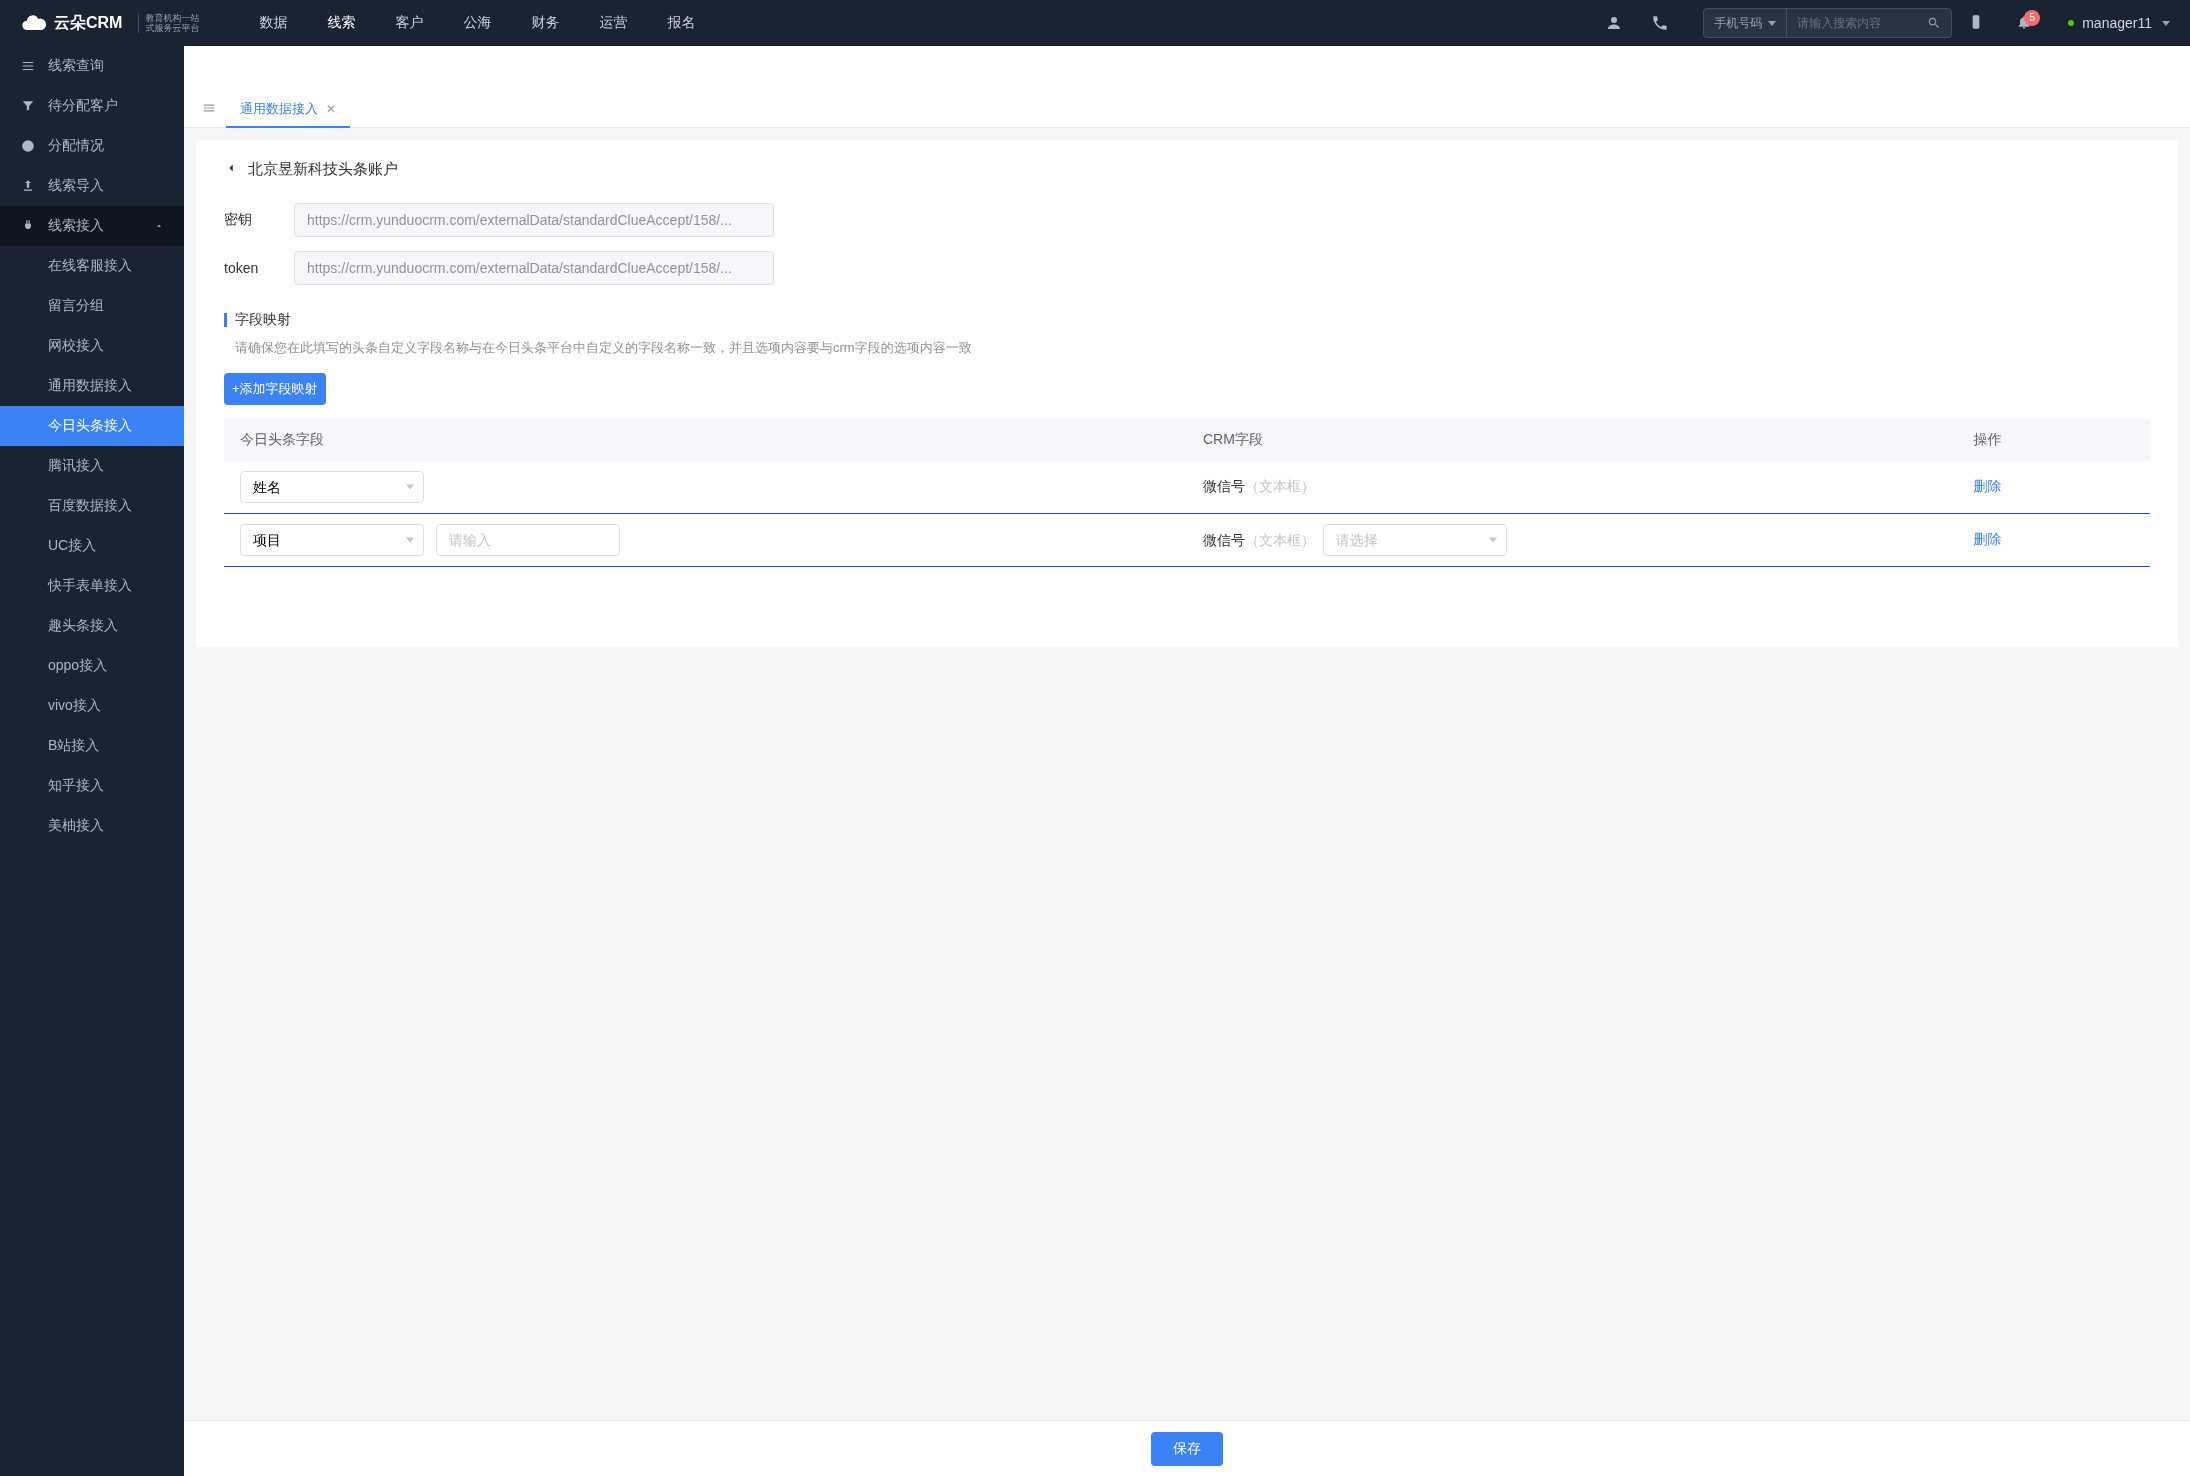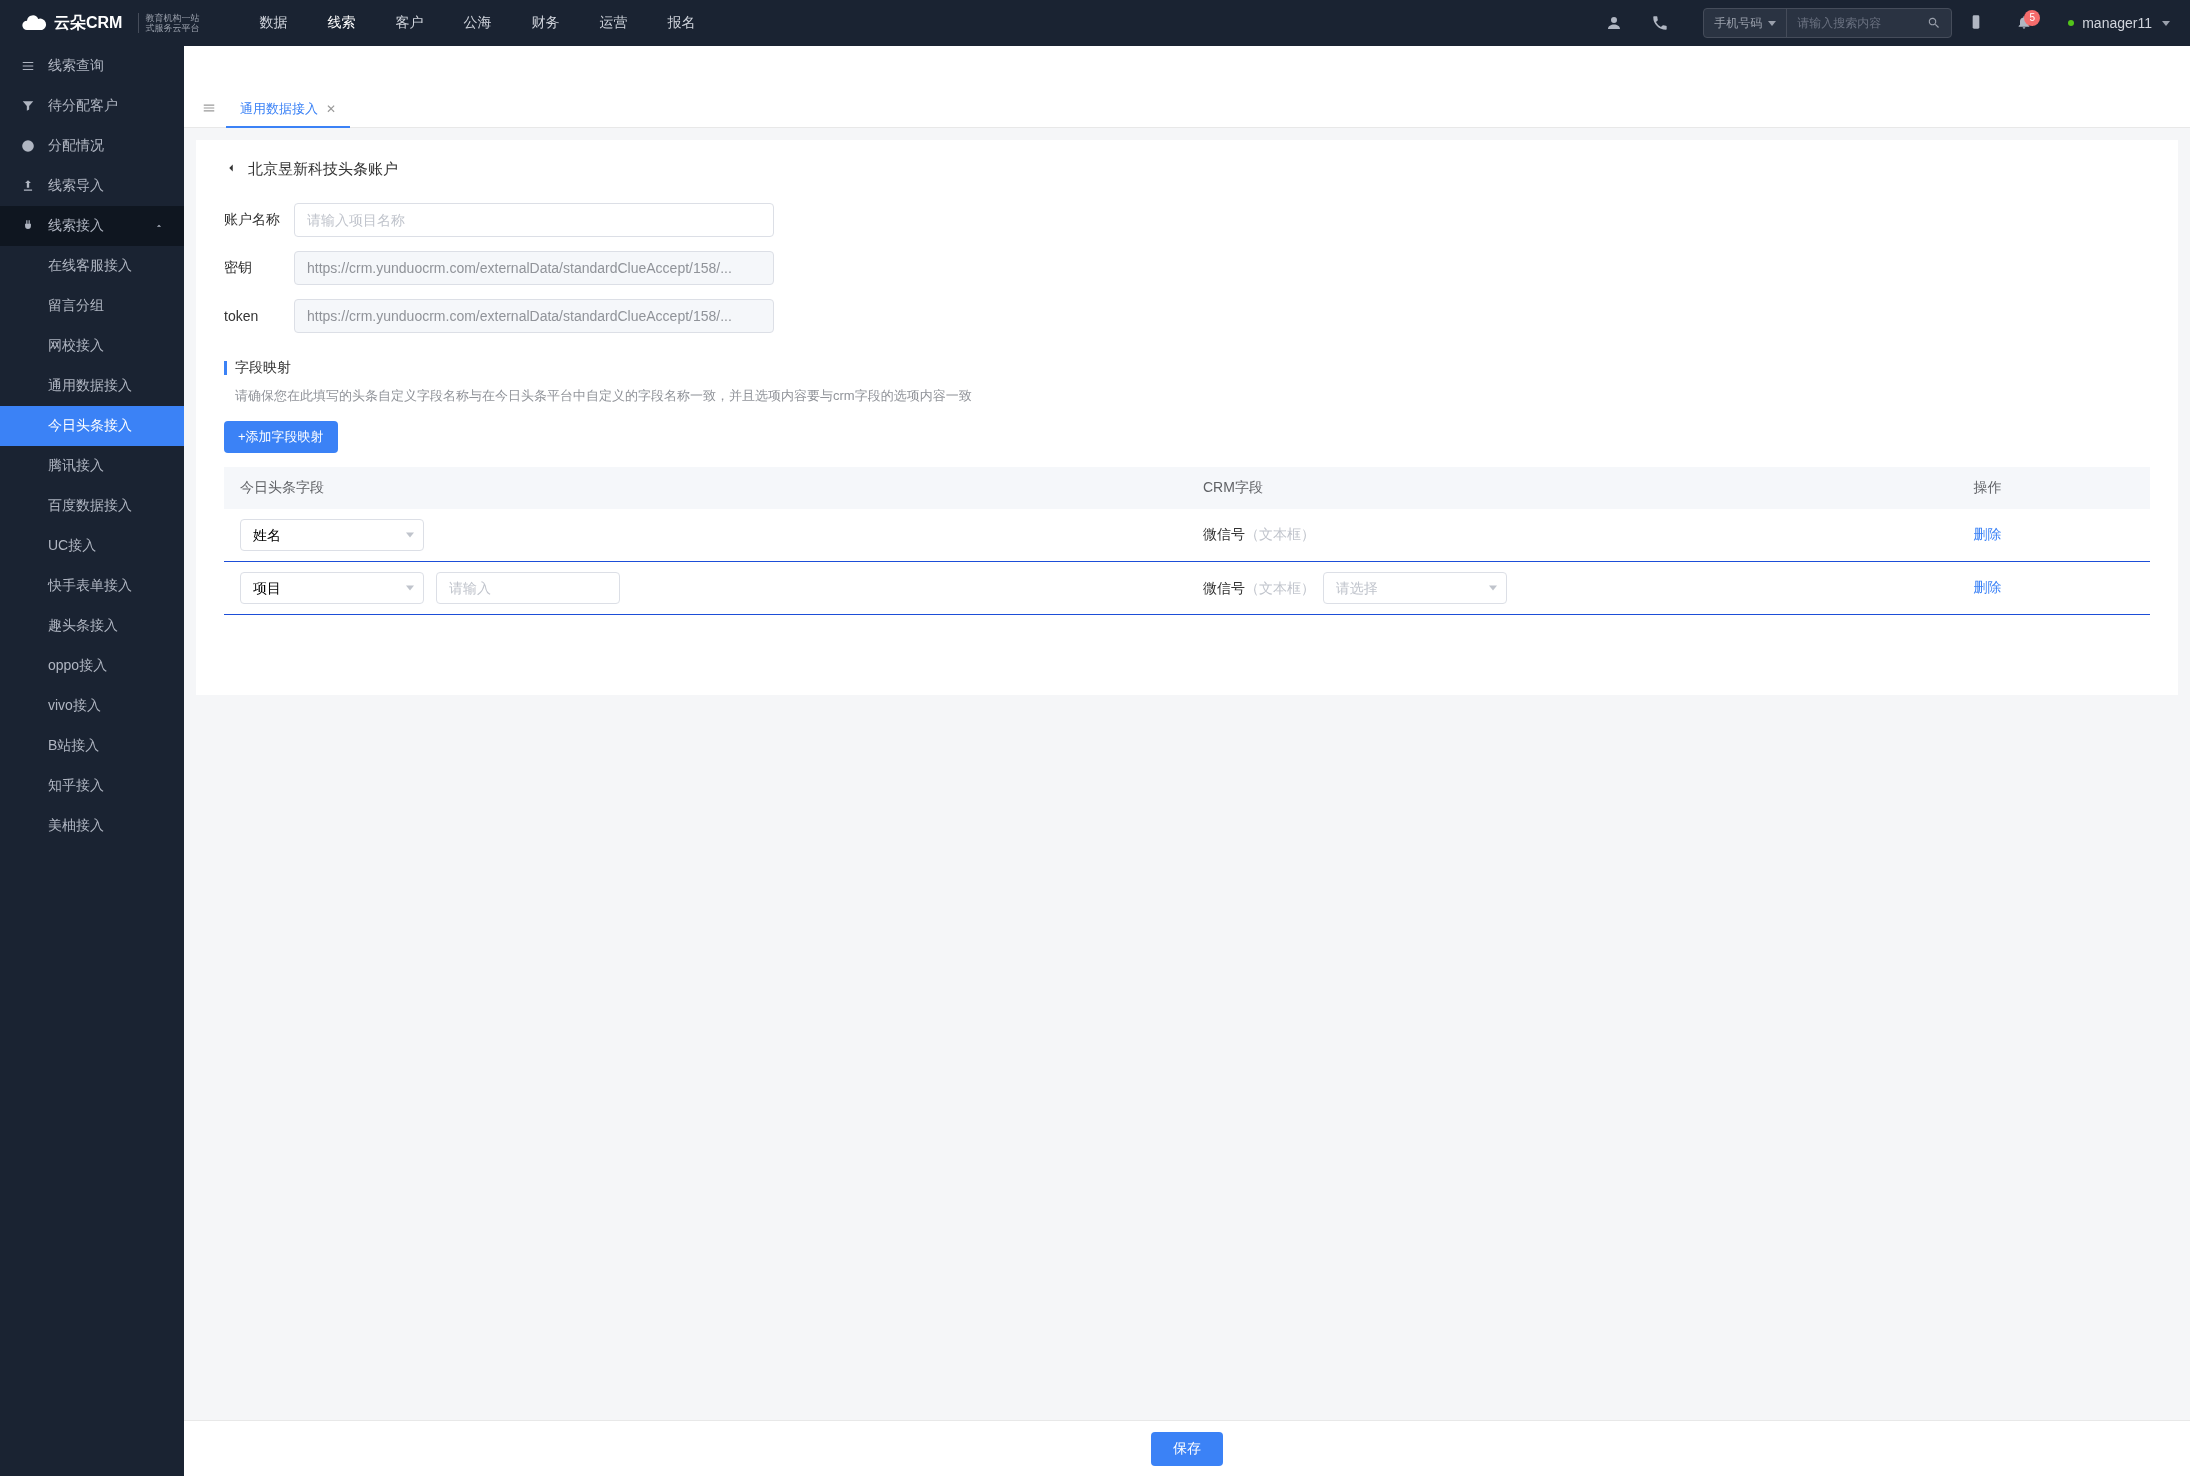--- a/index.html
+++ b/index.html
@@ -55,21 +55,21 @@
 .form-label { width: 70px; text-align: left; color: #333; font-size: 14px; }
 .form-input { flex: 0 0 480px; height: 34px; border: 1px solid #dcdfe6; border-radius: 4px; padding: 0 12px; font-size: 14px; outline: none; background: #fff; }
 .form-input::placeholder { color: #c0c4cc; }
 .form-input:disabled, .form-input.readonly { background: #f5f7fa; color: #909399; }
 
 .section-title { display: flex; align-items: center; margin-top: 26px; margin-bottom: 10px; }
 .section-bar { width: 3px; height: 14px; background: #3b82f6; margin-right: 8px; }
 .section-title-text { font-weight: 500; font-size: 14px; }
 .section-desc { color: #909399; font-size: 13px; margin-bottom: 16px; margin-left: 11px; }
 
-.add-btn { background: #3b82f6; color: #fff; border: none; border-radius: 4px; height: 32px; padding: 0 14px; font-size: 13px; cursor: pointer; }
+.add-btn { background: #3b82f6; color: #fff; border: none; border-radius: 4px; height: 32px; padding: 0 8px; font-size: 13px; cursor: pointer; }
 
 .table { width: 100%; margin-top: 14px; border-collapse: collapse; }
 .table thead { background: #f5f7fa; }
 .table th { text-align: left; padding: 12px 16px; font-weight: 500; color: #606266; font-size: 14px; }
 .table td { padding: 10px 16px; border-bottom: 1px solid #1d4ed8; vertical-align: middle; }
 .select-wrap { position: relative; display: inline-block; }
 .select { height: 32px; border: 1px solid #dcdfe6; border-radius: 4px; padding: 0 28px 0 12px; font-size: 14px; background: #fff; appearance: none; outline: none; cursor: pointer; width: 184px; }
 .select-arrow { position: absolute; right: 10px; top: 50%; transform: translateY(-50%); pointer-events: none; color: #c0c4cc; }
 .inline-input { height: 32px; border: 1px solid #dcdfe6; border-radius: 4px; padding: 0 12px; font-size: 14px; outline: none; width: 184px; margin-left: 12px; }
 .inline-input::placeholder { color: #c0c4cc; }
@@ -226,24 +226,20 @@
   <div class="content">
     <div class="breadcrumb">
       <span class="back-icon">
         <svg width="14" height="14" viewBox="0 0 24 24" fill="#333">
             <path d="M15 6l-6 6 6 6"></path>
           </svg>
       </span>
       <span class="breadcrumb-title">北京昱新科技头条账户</span>
     </div>
 
-    <div class="form-row">
-      <div class="form-label">账户名称</div>
-      <input class="form-input" placeholder="请输入项目名称" style="">
-    </div>
     <div class="form-row">
       <div class="form-label">密钥</div>
       <input class="form-input readonly" readonly="" value="https://crm.yunduocrm.com/externalData/standardClueAccept/158/..." style="">
     </div>
     <div class="form-row">
       <div class="form-label">token</div>
       <input class="form-input readonly" readonly="" value="https://crm.yunduocrm.com/externalData/standardClueAccept/158/..." style="">
     </div>
 
     <div class="section-title">

